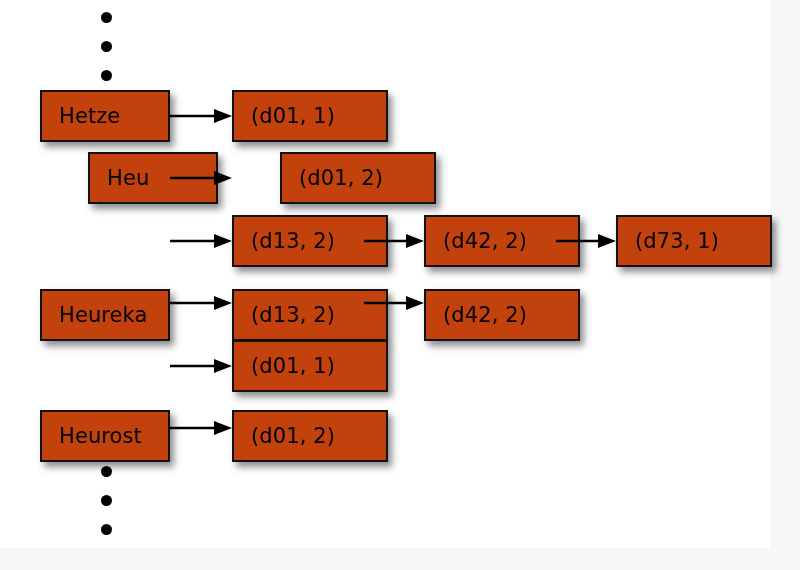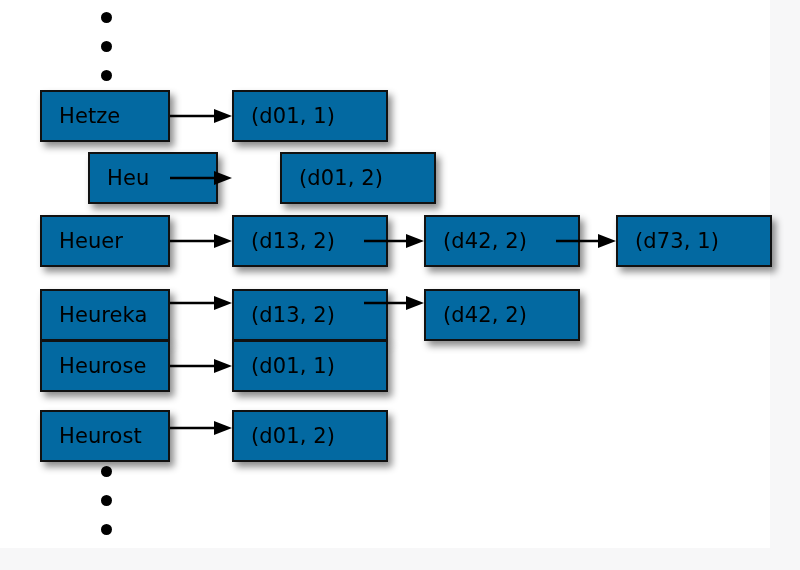--- a/index.html
+++ b/index.html
@@ -28,21 +28,21 @@
     left: 0;
     top: 0;
     width: 800px;
     height: 570px;
   }
 
   
   .node {
     position: absolute;
     box-sizing: border-box;
-    background: #0369a1;
+    background: #c2410c;
     border: 2px solid #111111;
     box-shadow: 4px 5px 7px rgba(0,0,0,0.45);
     display: flex;
     align-items: center;
     height: 52px;
     width: 130px;
     padding-left: 17px;
     font-size: 21px;
     line-height: 1;
     color: #000000;
@@ -103,23 +103,21 @@
 <div id="diagram">
 
   <div class="dots" id="dots-top">
     <span class="dot"></span>
     <span class="dot"></span>
     <span class="dot"></span>
   </div>
 
   <div class="node col1 r1">Hetze</div>
   <div class="node col1 r2">Heu</div>
-  <div class="node col1 r3">Heuer</div>
   <div class="node col1 r4">Heureka</div>
-  <div class="node col1 r5">Heurose</div>
   <div class="node col1 r6">Heurost</div>
 
   <div class="node col2 r1 wide-right">(d01, 1)</div>
   <div class="node col2 r2 wide-right">(d01, 2)</div>
   <div class="node col2 r3 wide-right">(d13, 2)</div>
   <div class="node col2 r4 wide-right">(d13, 2)</div>
   <div class="node col2 r5 wide-right">(d01, 1)</div>
   <div class="node col2 r6 wide-right">(d01, 2)</div>
 
   <div class="node col3 r3 wide-right">(d42, 2)</div>

